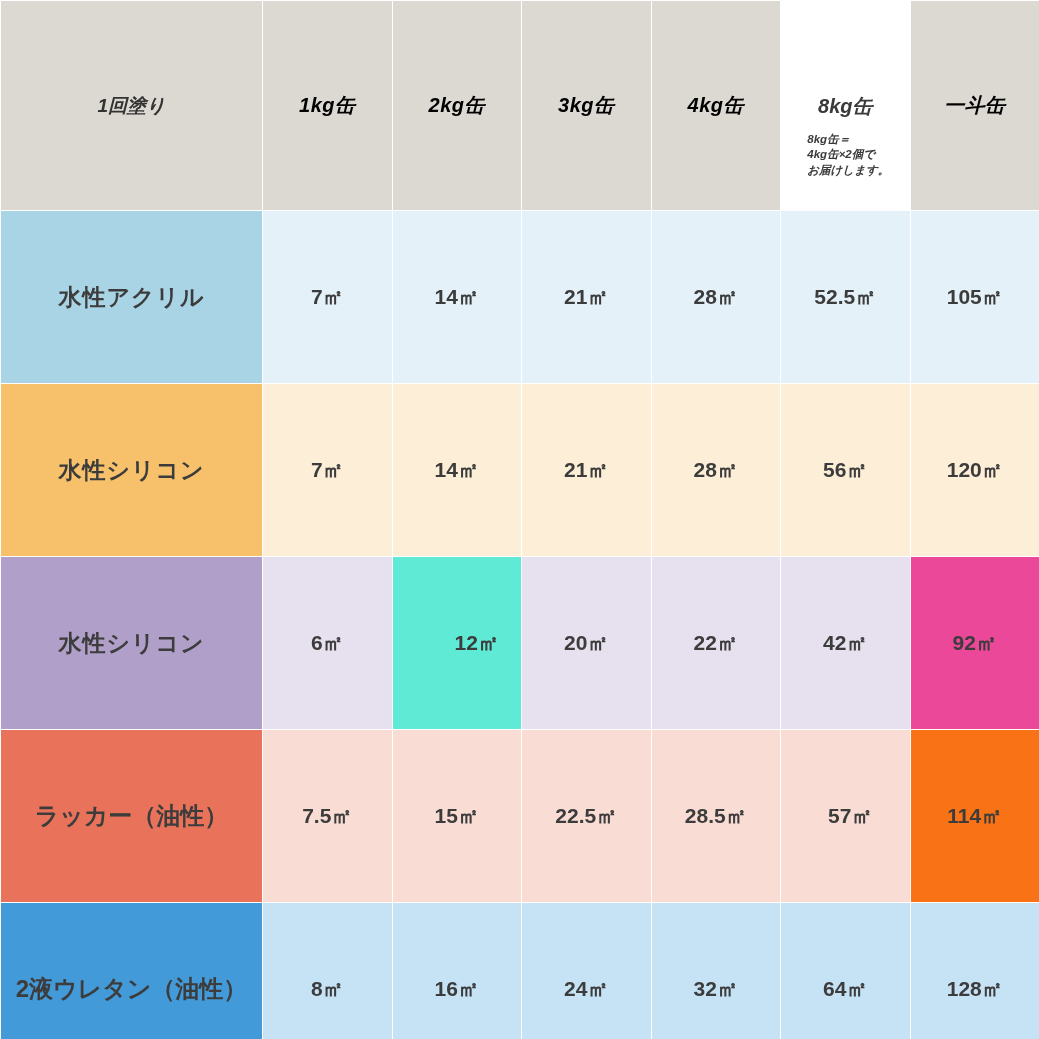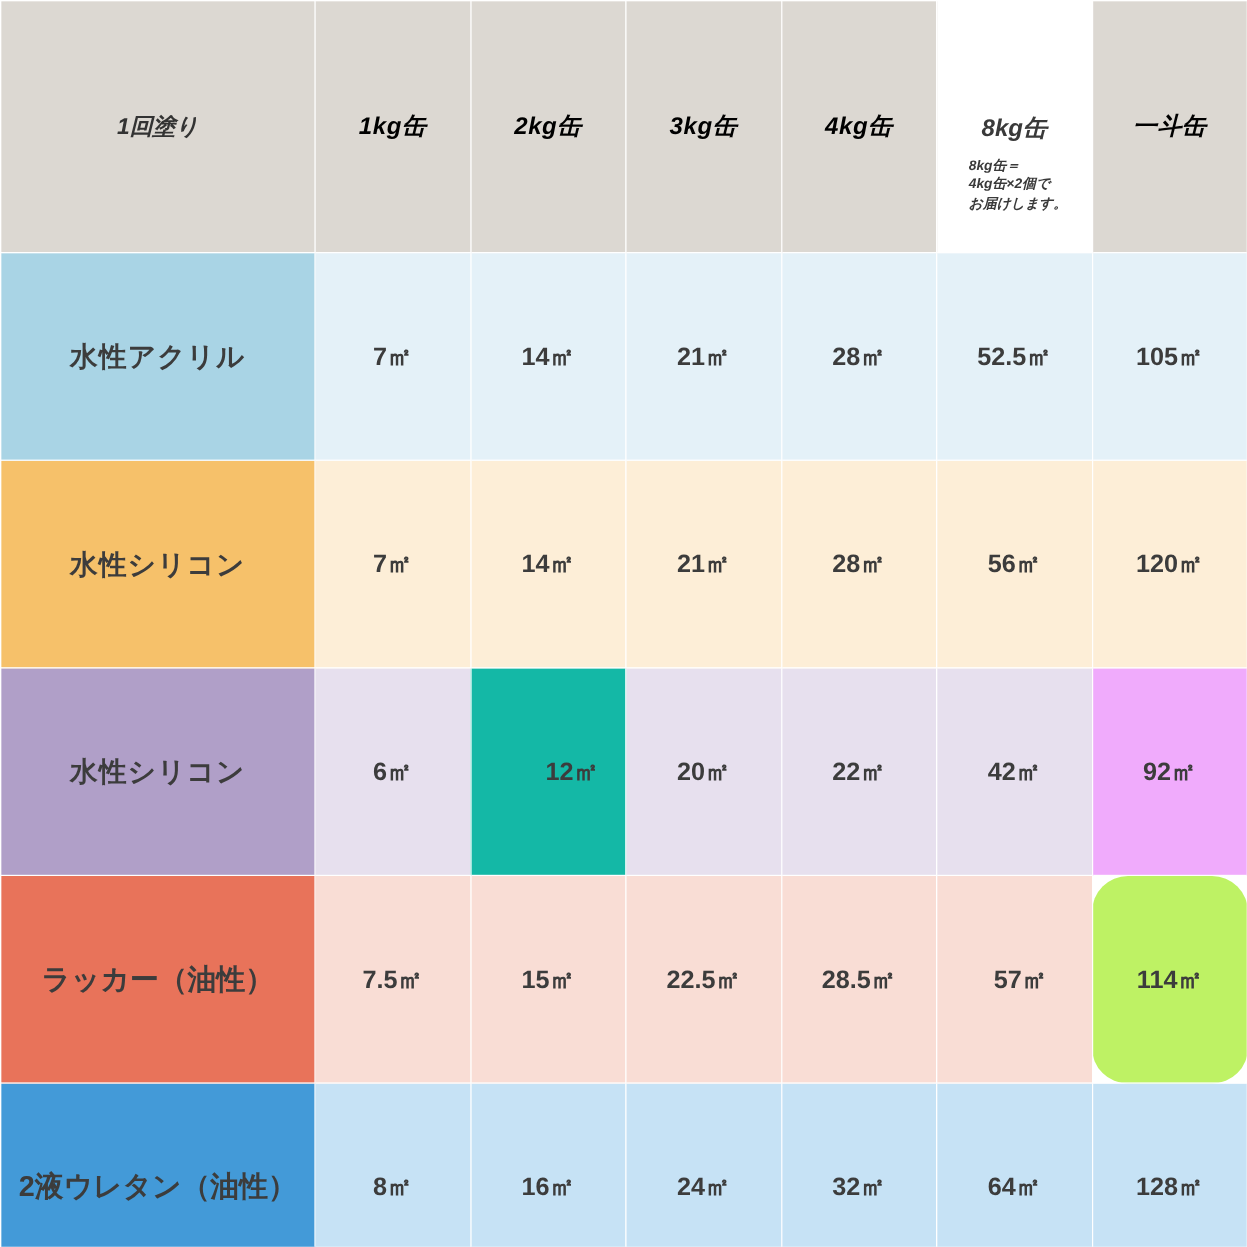--- a/index.html
+++ b/index.html
@@ -139,35 +139,35 @@
       <td class="data-cell" style="background: rgb(253, 238, 215);">14㎡</td>
       <td class="data-cell" style="background: rgb(253, 238, 215);">21㎡</td>
       <td class="data-cell" style="background: rgb(253, 238, 215);">28㎡</td>
       <td class="data-cell" style="background: rgb(253, 238, 215);">56㎡</td>
       <td class="data-cell" style="background: rgb(253, 238, 215);">120㎡</td>
     </tr>
 
     <tr>
       <td class="row-label" style="background: rgb(176, 159, 200); text-align: center;">水性シリコン</td>
       <td class="data-cell" style="background: rgb(231, 224, 238);">6㎡</td>
-      <td class="data-cell" style="background: #14b8a6; padding-left: 40px;">12㎡</td>
+      <td class="data-cell" style="background: #5eead4; padding-left: 40px;">12㎡</td>
       <td class="data-cell" style="background: rgb(231, 224, 238);">20㎡</td>
       <td class="data-cell" style="background: rgb(231, 224, 238);">22㎡</td>
       <td class="data-cell" style="background: rgb(231, 224, 238);">42㎡</td>
-      <td class="data-cell" style="background: #f0abfc;">92㎡</td>
+      <td class="data-cell" style="background: #ec4899;">92㎡</td>
     </tr>
 
     <tr>
       <td class="row-label tight" style="background: rgb(232, 115, 90);">ラッカー（油性）</td>
       <td class="data-cell" style="background: rgb(249, 221, 213);">7.5㎡</td>
       <td class="data-cell" style="background: rgb(249, 221, 213);">15㎡</td>
       <td class="data-cell" style="background: rgb(249, 221, 213);">22.5㎡</td>
       <td class="data-cell" style="background: rgb(249, 221, 213);">28.5㎡</td>
       <td class="data-cell" style="background: rgb(249, 221, 213); padding-left: 10px;">57㎡</td>
-      <td class="data-cell" style="background: #bef264; border-radius: 30px;">114㎡</td>
+      <td class="data-cell" style="background: #f97316;">114㎡</td>
     </tr>
 
     <tr>
       <td class="row-label tight" style="background: rgb(67, 154, 216);">2液ウレタン（油性）</td>
       <td class="data-cell" style="background: rgb(198, 226, 245);">8㎡</td>
       <td class="data-cell" style="background: rgb(198, 226, 245);">16㎡</td>
       <td class="data-cell" style="background: rgb(198, 226, 245);">24㎡</td>
       <td class="data-cell" style="background: rgb(198, 226, 245);">32㎡</td>
       <td class="data-cell" style="background: rgb(198, 226, 245);">64㎡</td>
       <td class="data-cell" style="background: rgb(198, 226, 245);">128㎡</td>

